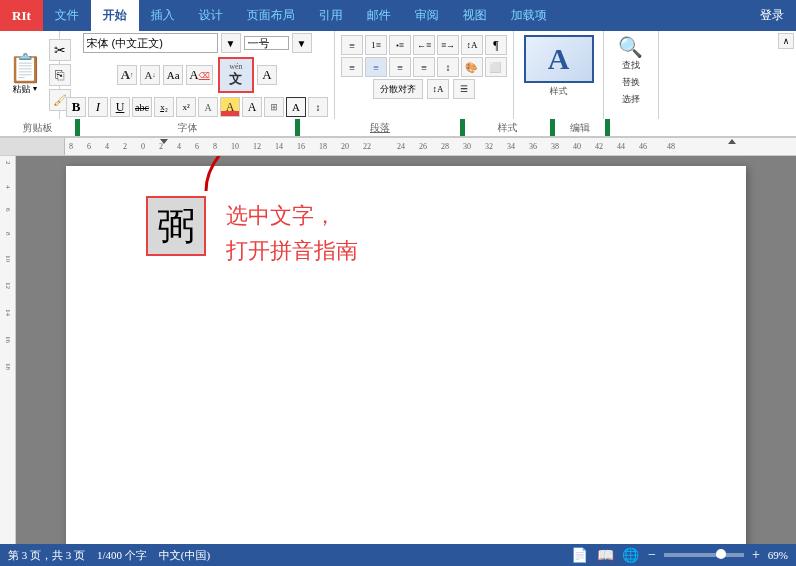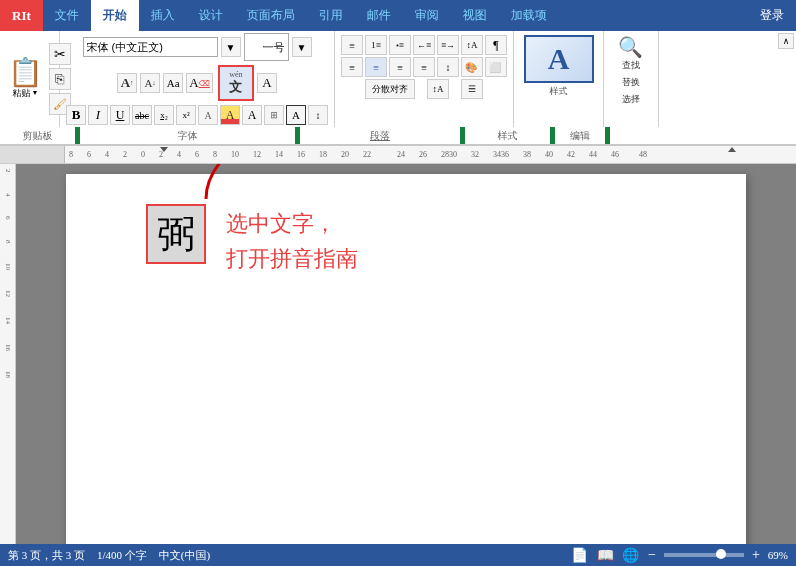--- a/index.html
+++ b/index.html
@@ -15,21 +15,21 @@
 
     
     .clipboard-section { flex-direction: column; align-items: flex-start; padding: 2px 6px; width: 60px; }
     .paste-btn { display: flex; flex-direction: column; align-items: center; cursor: pointer; padding: 2px; }
     .small-btn { width: 20px; height: 16px; background: #f5f5f5; border: 1px solid #ccc; font-size: 9px; display: flex; align-items: center; justify-content: center; cursor: pointer; }
 
     
     .font-section { flex-direction: column; padding: 2px 6px; min-width: 190px; }
     .font-row { display: flex; align-items: center; gap: 3px; margin-bottom: 2px; }
     .font-name-input { width: 140px; height: 20px; border: 1px solid #aaa; padding: 0 3px; font-size: 11px; }
-    .font-size-input { width: 38px; height: 28px; border: 1px solid #aaa; padding: 0 3px; font-size: 11px; text-align: right; }
+    .font-size-input { width: 38px; height: 14px; border: 1px solid #aaa; padding: 0 3px; font-size: 11px; }
     .font-btn { width: 20px; height: 20px; border: 1px solid #ccc; background: #f5f5f5; cursor: pointer; font-size: 10px; display: flex; align-items: center; justify-content: center; }
     .font-tools-row { display: flex; align-items: center; gap: 2px; }
     .ft-btn { min-width: 20px; height: 20px; border: 1px solid #ccc; background: #f5f5f5; cursor: pointer; font-size: 11px; display: flex; align-items: center; justify-content: center; padding: 0 2px; }
     .ft-btn.bold { font-weight: bold; }
     .ft-btn.italic { font-style: italic; }
 
     
     .para-section { min-width: 140px; }
     .para-btn { width: 22px; height: 20px; border: 1px solid #ccc; background: #f5f5f5; cursor: pointer; font-size: 10px; display: flex; align-items: center; justify-content: center; }
 
@@ -158,21 +158,21 @@
       </div>
       <div style="display:flex; gap:2px; align-items:center;">
         <div class="para-btn" style="font-size:10px;">≡</div>
         <div class="para-btn" style="font-size:10px; color:#2b579a; background:#dce6f4;">≡</div>
         <div class="para-btn" style="font-size:10px;">≡</div>
         <div class="para-btn" style="font-size:10px;">≡</div>
         <div class="para-btn" style="font-size:10px;">↕</div>
         <div class="para-btn" style="font-size:10px;">🎨</div>
         <div class="para-btn" style="font-size:10px;">⬜</div>
       </div>
-      <div style="display:flex; gap:12px; align-items:flex-end;">
+      <div style="display:flex; gap:4px; align-items:flex-end;">
         <div class="para-btn" style="font-size:9px; width:50px;">分散对齐</div>
         <div class="para-btn" style="font-size:9px;">↕A</div>
         <div class="para-btn" style="font-size:9px;">☰</div>
       </div>
     </div>
 
     <div class="ribbon-section styles-section" style="flex-direction:column; align-items:center; padding:4px 6px; min-width:90px;">
       <div style="width:70px; height:48px; border:2px solid #2b579a; background:linear-gradient(135deg,#e8f0fb,#c5d8f0); display:flex; align-items:center; justify-content:center; cursor:pointer;">
         <span style="font-size:30px; color:#2b579a; font-weight:bold; font-family:serif;">A</span>
       </div>
@@ -222,24 +222,24 @@
       <span style="margin-right:14px;">8</span>
         <span style="margin-right:14px;">10</span>
         <span style="margin-right:14px;">12</span>
         <span style="margin-right:14px;">14</span>
       <span style="margin-right:14px;">16</span>
         <span style="margin-right:14px;">18</span>
         <span style="margin-right:14px;">20</span>
         <span style="margin-right:26px;">22</span>
       <span style="margin-right:14px;">24</span>
         <span style="margin-right:14px;">26</span>
-        <span style="">28</span>
+        <span style="margin-right:14px;">28</span>
         <span style="margin-right:14px;">30</span>
       <span style="margin-right:14px;">32</span>
-        <span style="">34</span>
+        <span style="margin-right:14px;">34</span>
         <span style="margin-right:14px;">36</span>
         <span style="margin-right:14px;">38</span>
       <span style="margin-right:14px;">40</span>
         <span style="margin-right:14px;">42</span>
         <span style="margin-right:14px;">44</span>
         <span style="margin-right:20px;">46</span>
         <span>48</span>
     </div>
   </div>
 </div>

